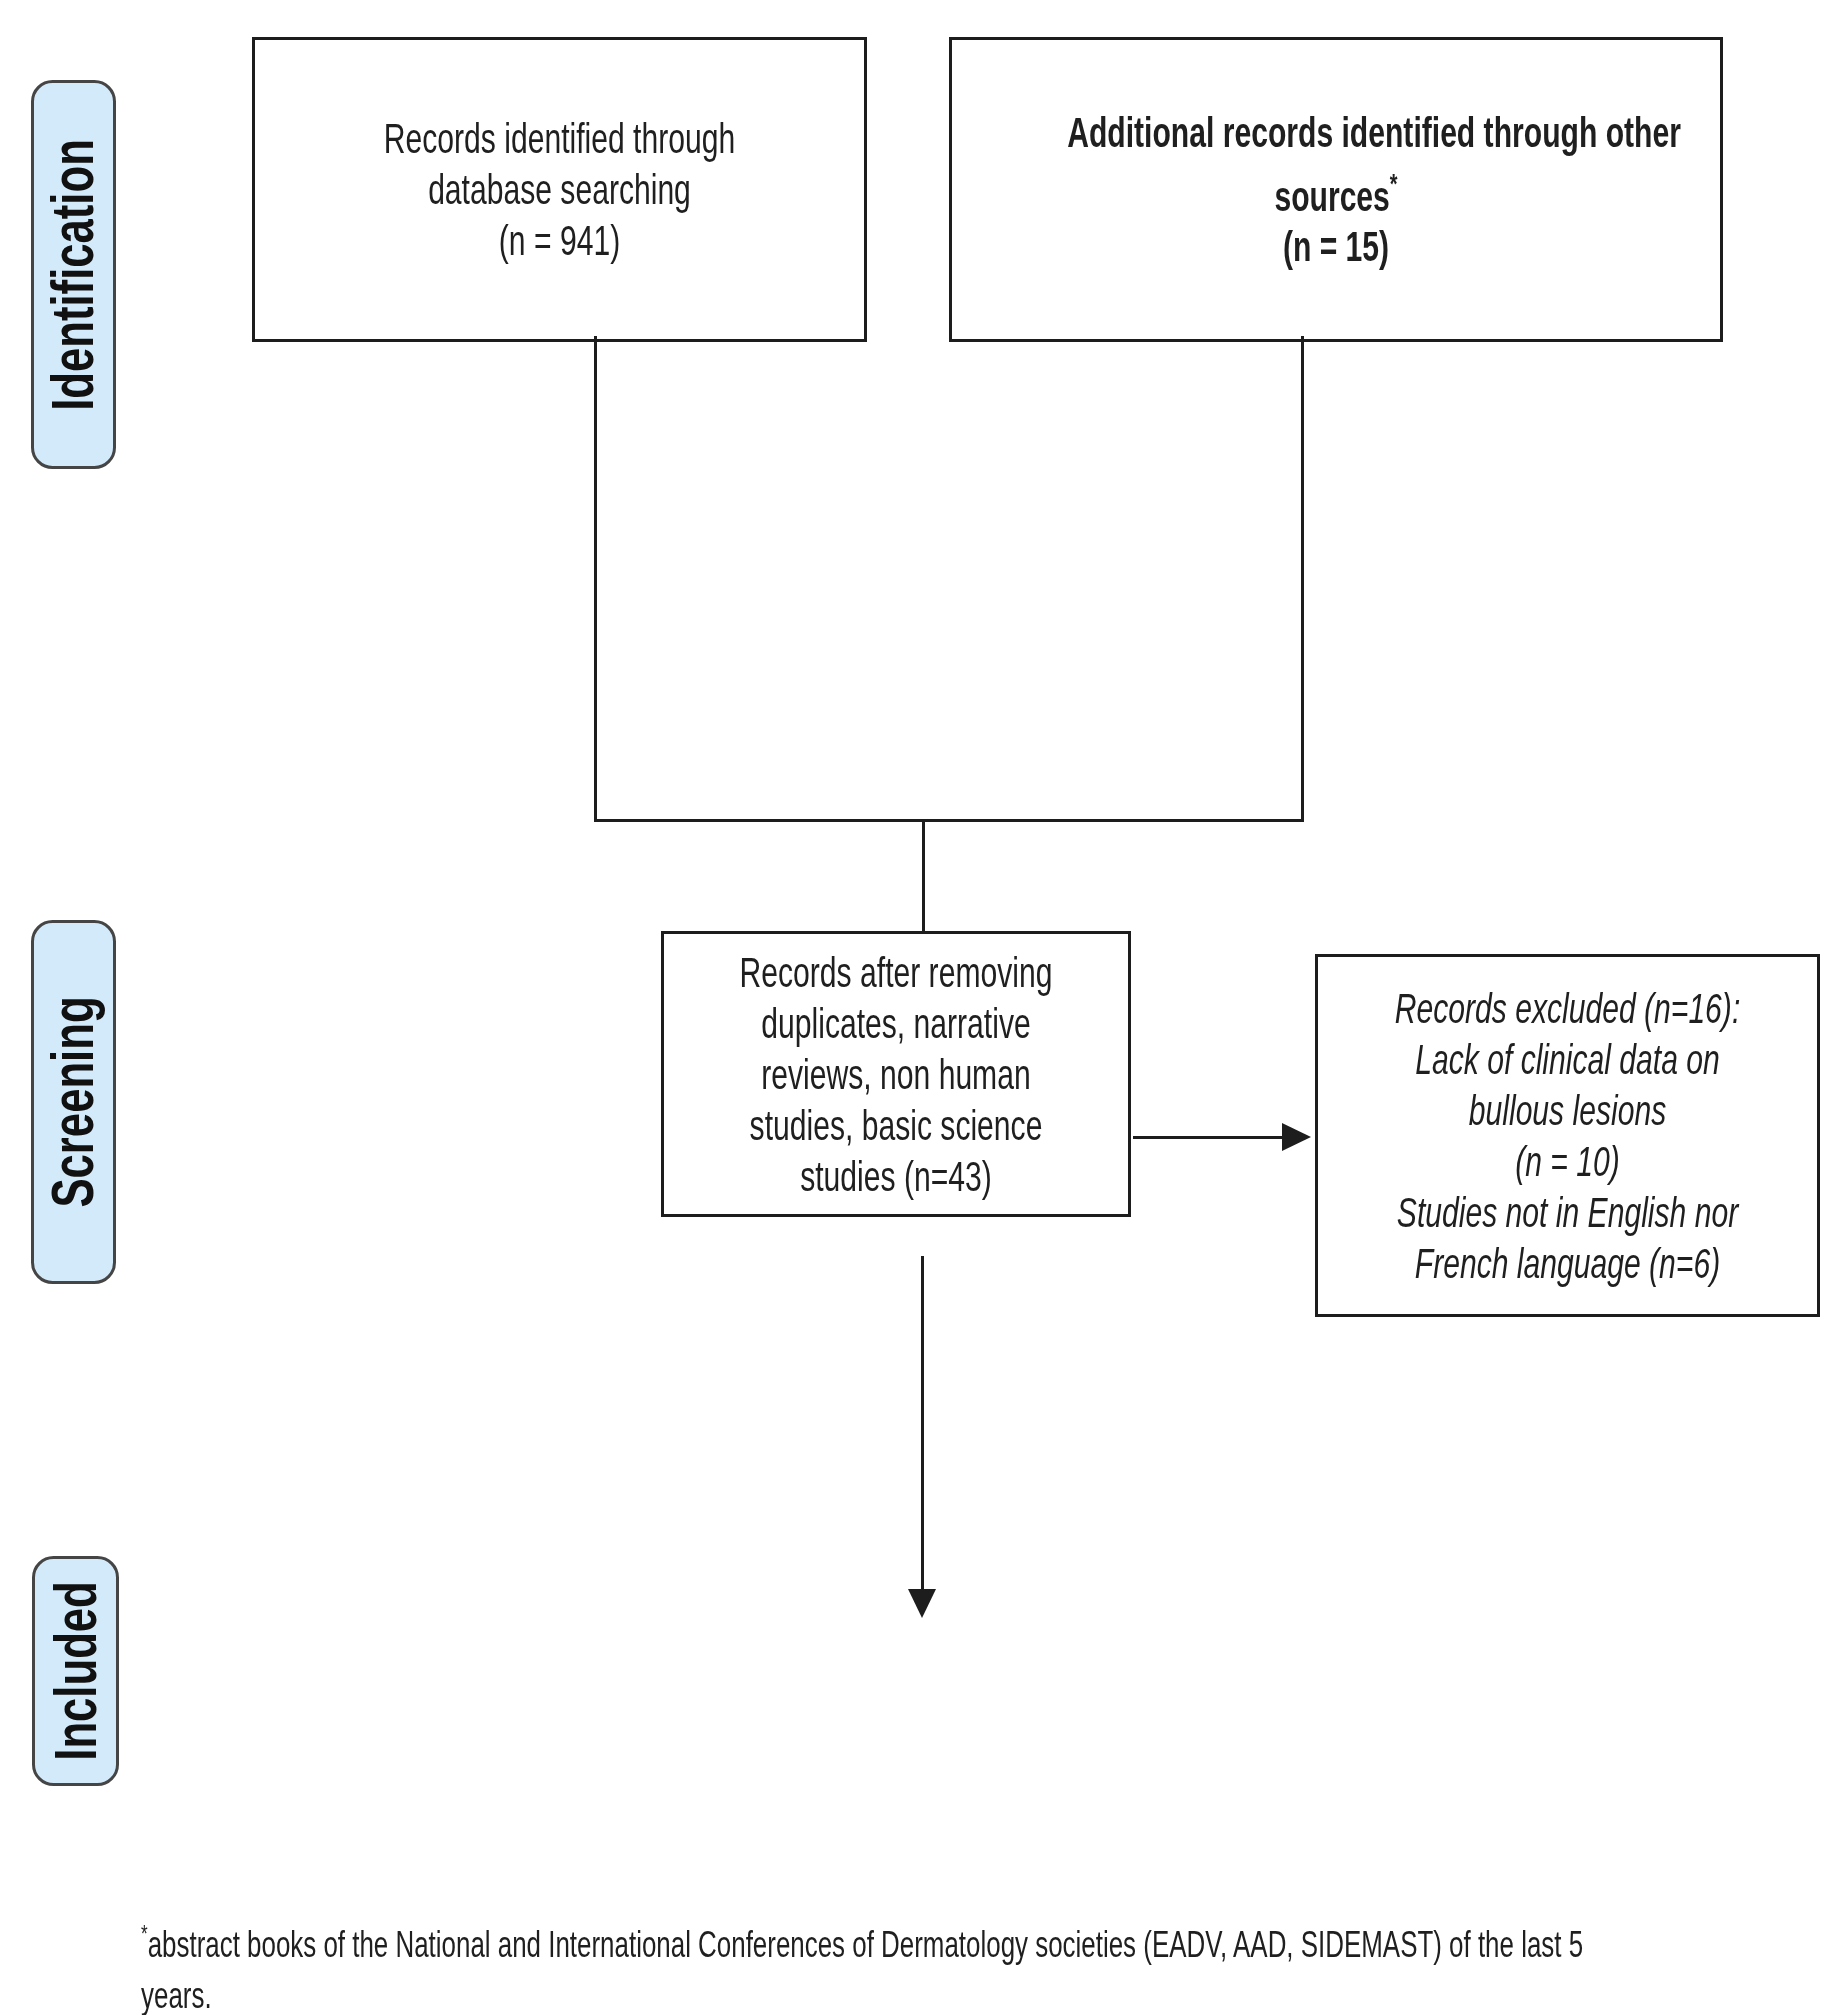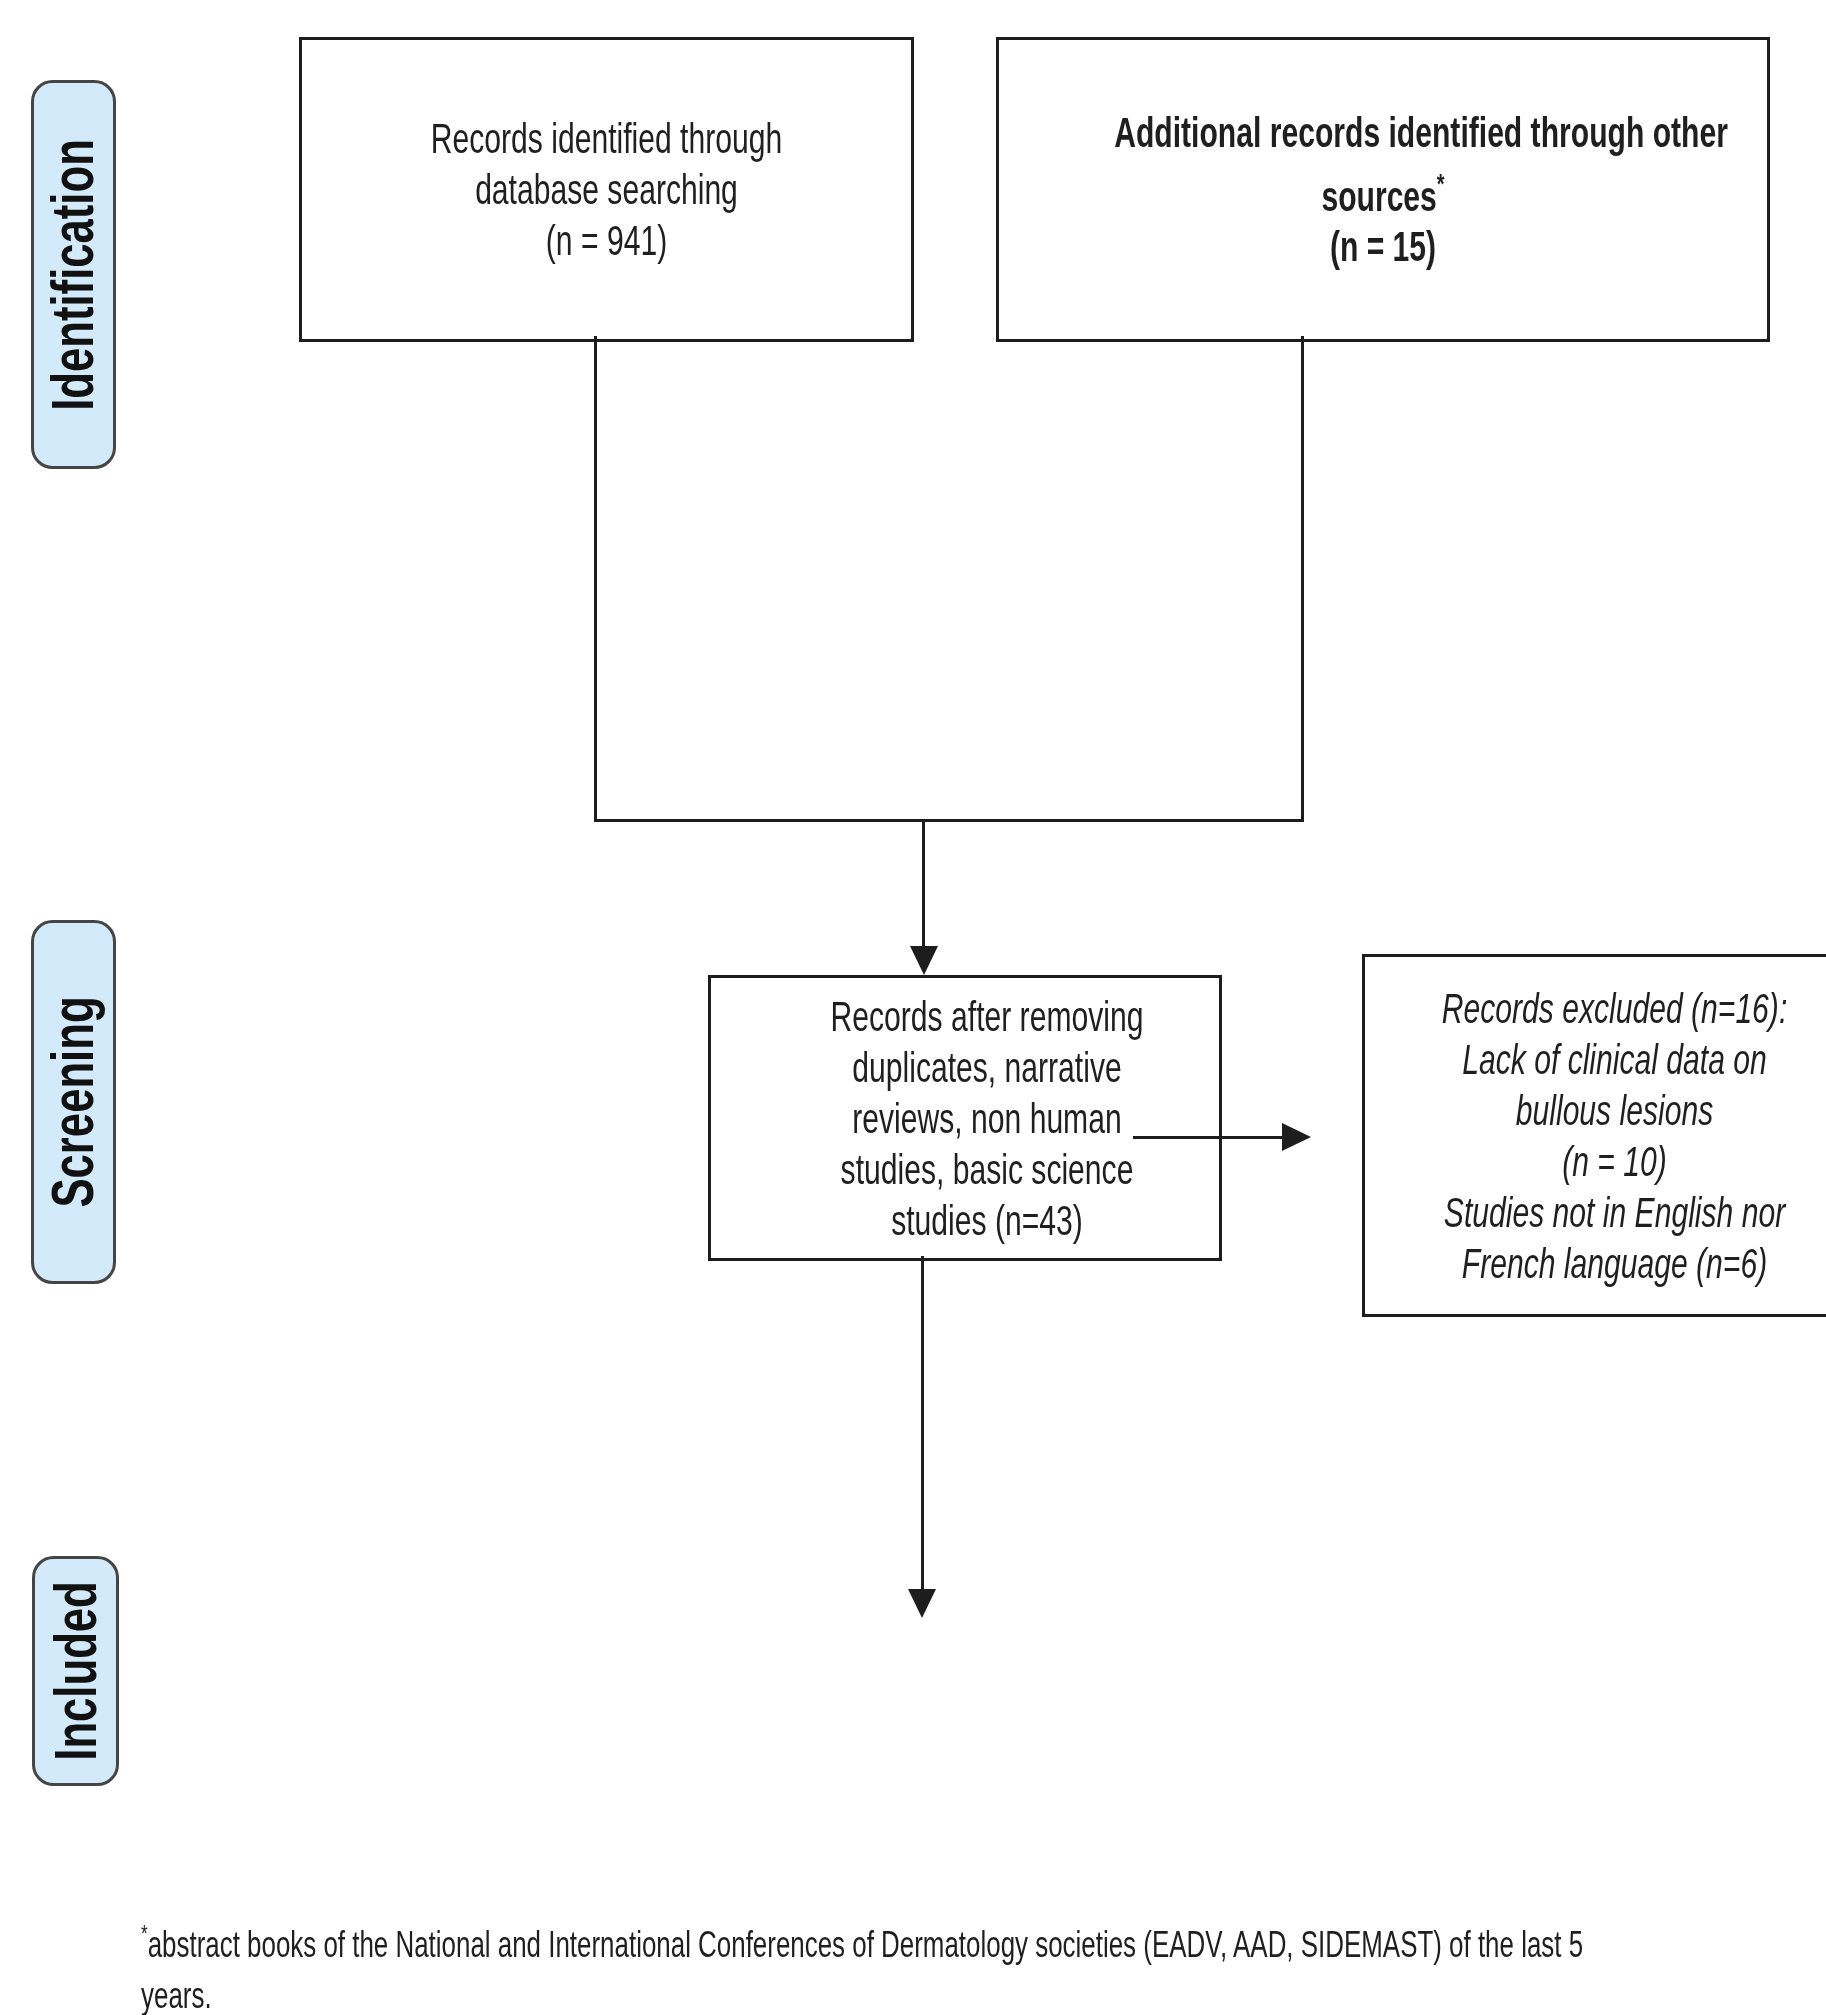--- a/index.html
+++ b/index.html
@@ -17,21 +17,20 @@
     overflow: hidden;
   }
   
   .box {
     position: absolute;
     background: #ffffff;
     border: 3.8px solid #1d1d1d;
     display: flex;
     align-items: center;
     justify-content: center;
-    margin-left: 47px;
   }
   .box-text {
     width: 100%;
     transform: scaleX(0.70);
     transform-origin: 50% 50%;
     text-align: center;
     font-size: 43px;
     line-height: 51px;
     color: #1f1f1f;
   }
@@ -125,21 +124,21 @@
     </div>
   </div>
 
   <div class="line" style="left:594px; top:336px; width:2.5px; height:485px;"></div>
   <div class="line" style="left:1301px; top:336px; width:2.5px; height:485px;"></div>
   <div class="line" style="left:594px; top:819px; width:710px; height:2.5px;"></div>
 
   <div class="line" style="left:922px; top:821px; width:2.5px; height:127px;"></div>
   <div class="ah-down" style="left:910px; top:946px;"></div>
 
-  <div class="box" style="left:661px; top:975px; width:464px; height:280px;padding-left:44px;">
+  <div class="box" style="left:661px; top:931px; width:464px; height:280px;">
     <div class="box-text">
       <div class="ln">Records after removing</div>
       <div class="ln">duplicates, narrative</div>
       <div class="ln">reviews, non human</div>
       <div class="ln">studies, basic science</div>
       <div class="ln">studies (n=43)</div>
     </div>
   </div>
 
   <div class="line" style="left:1133px; top:1136px; width:151px; height:2.5px;"></div>

